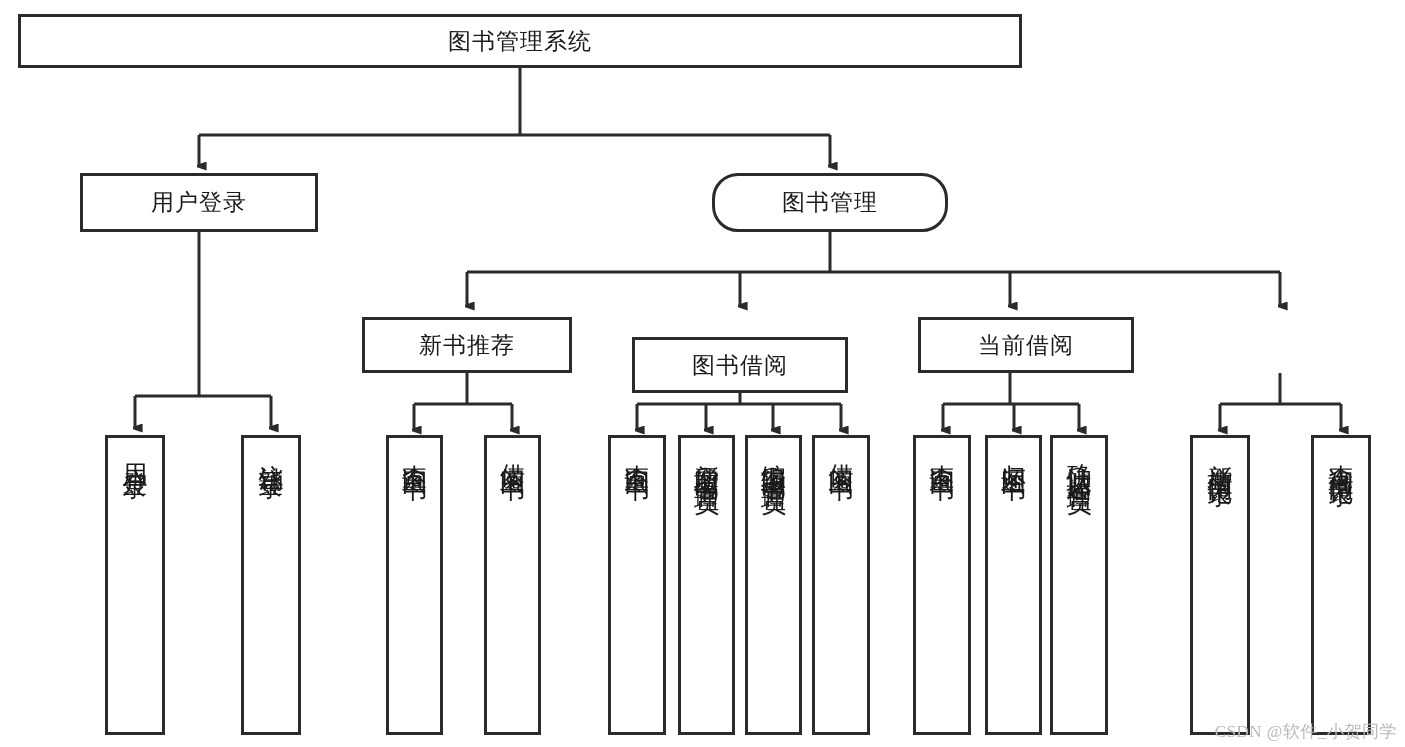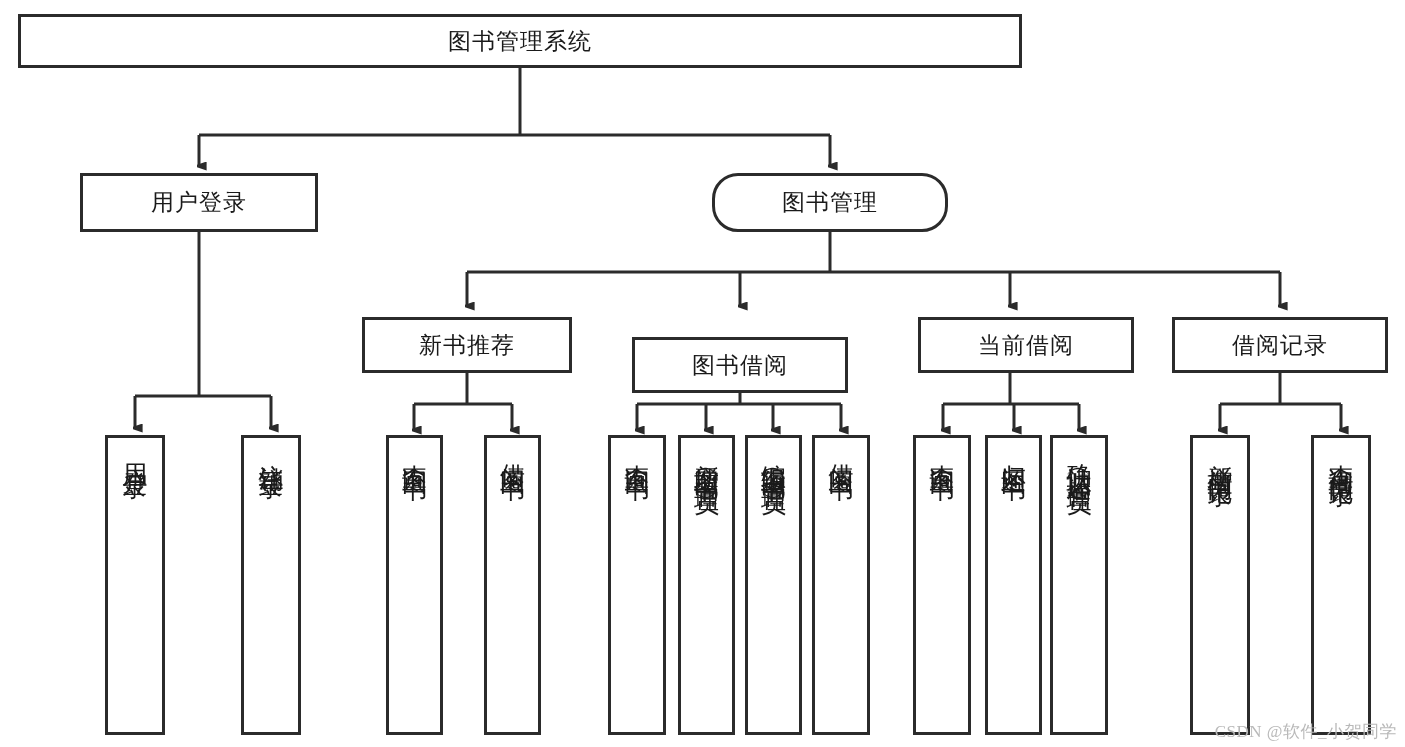--- a/index.html
+++ b/index.html
@@ -129,23 +129,20 @@
 
   <div class="node h-node" style="left:362px;top:317px;width:210px;height:56px;">
     <span class="label">新书推荐</span>
   </div>
   <div class="node h-node" style="left:632px;top:317px;width:216px;height:56px;margin-top:20px;">
     <span class="label">图书借阅</span>
   </div>
   <div class="node h-node" style="left:918px;top:317px;width:216px;height:56px;">
     <span class="label">当前借阅</span>
   </div>
-  <div class="node h-node" style="left:1172px;top:317px;width:216px;height:56px;">
-    <span class="label">借阅记录</span>
-  </div>
 
   <div class="node v-node" style="left:105px;top:435px;width:60px;height:300px;">
     <span class="label">用户登录</span>
   </div>
   <div class="node v-node" style="left:241px;top:435px;width:60px;height:300px;">
     <span class="label">注销登录</span>
   </div>
 
   <div class="node v-node" style="left:386px;top:435px;width:57px;height:300px;">
     <span class="label">查询图书</span>

